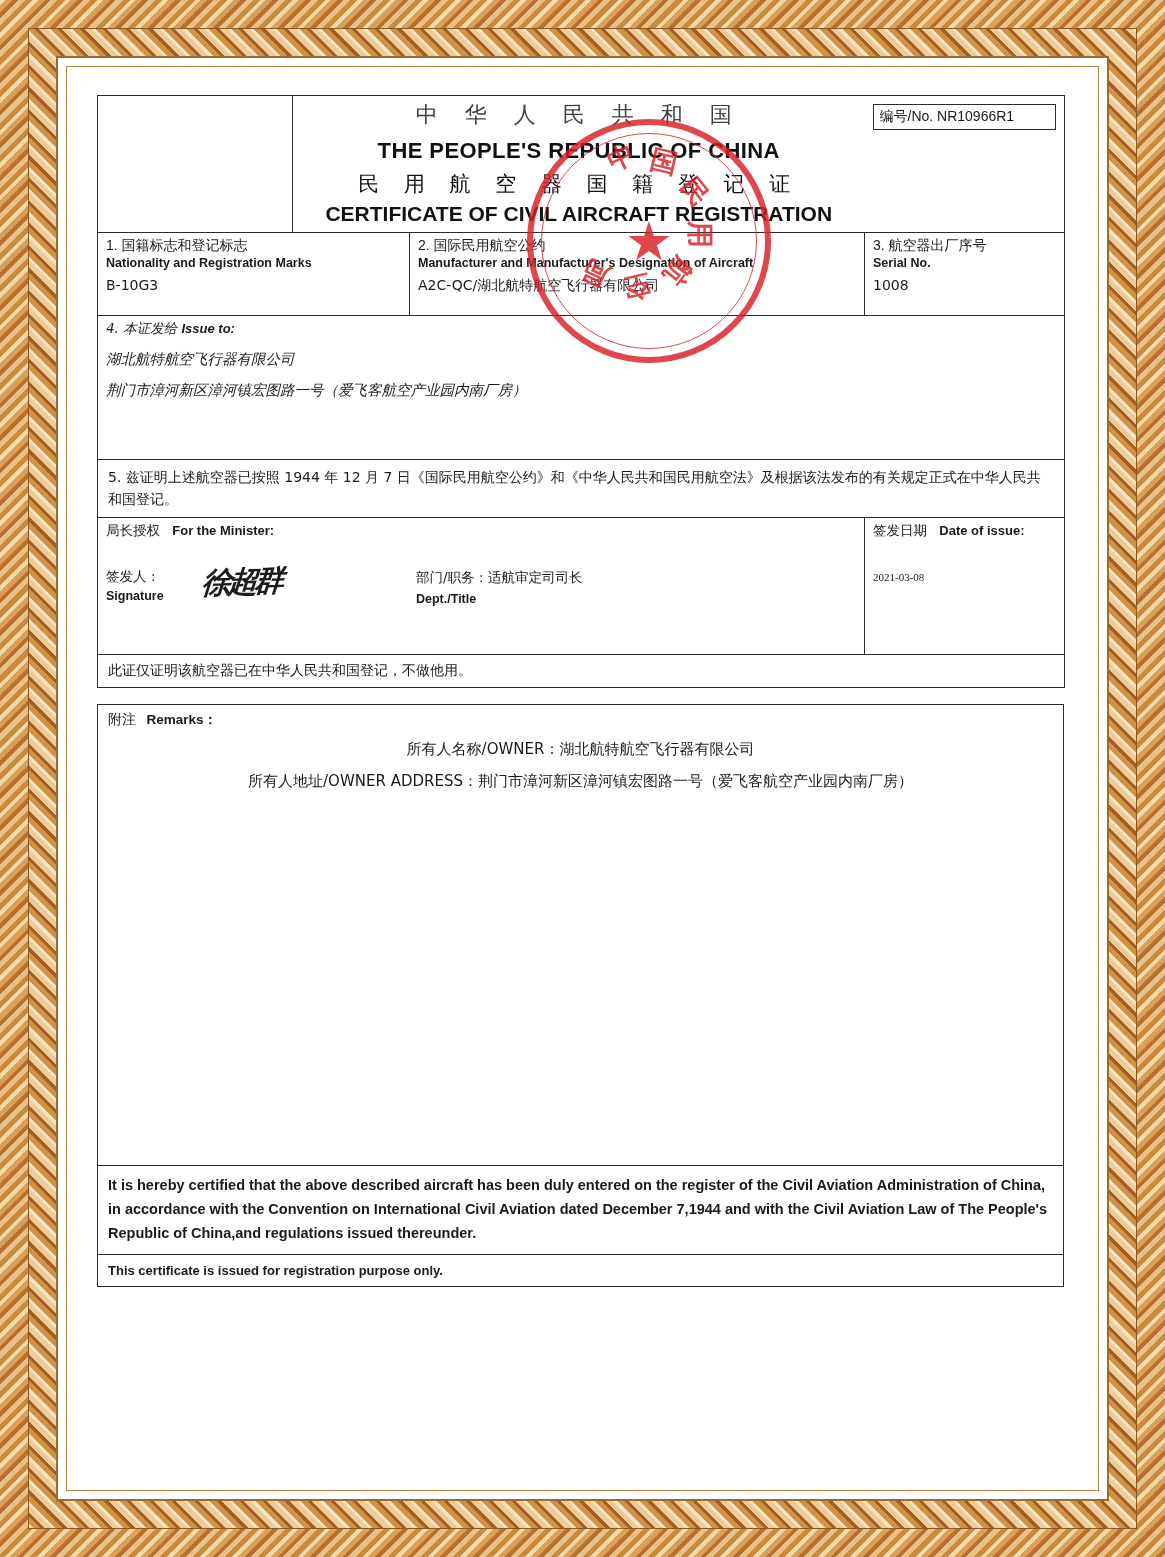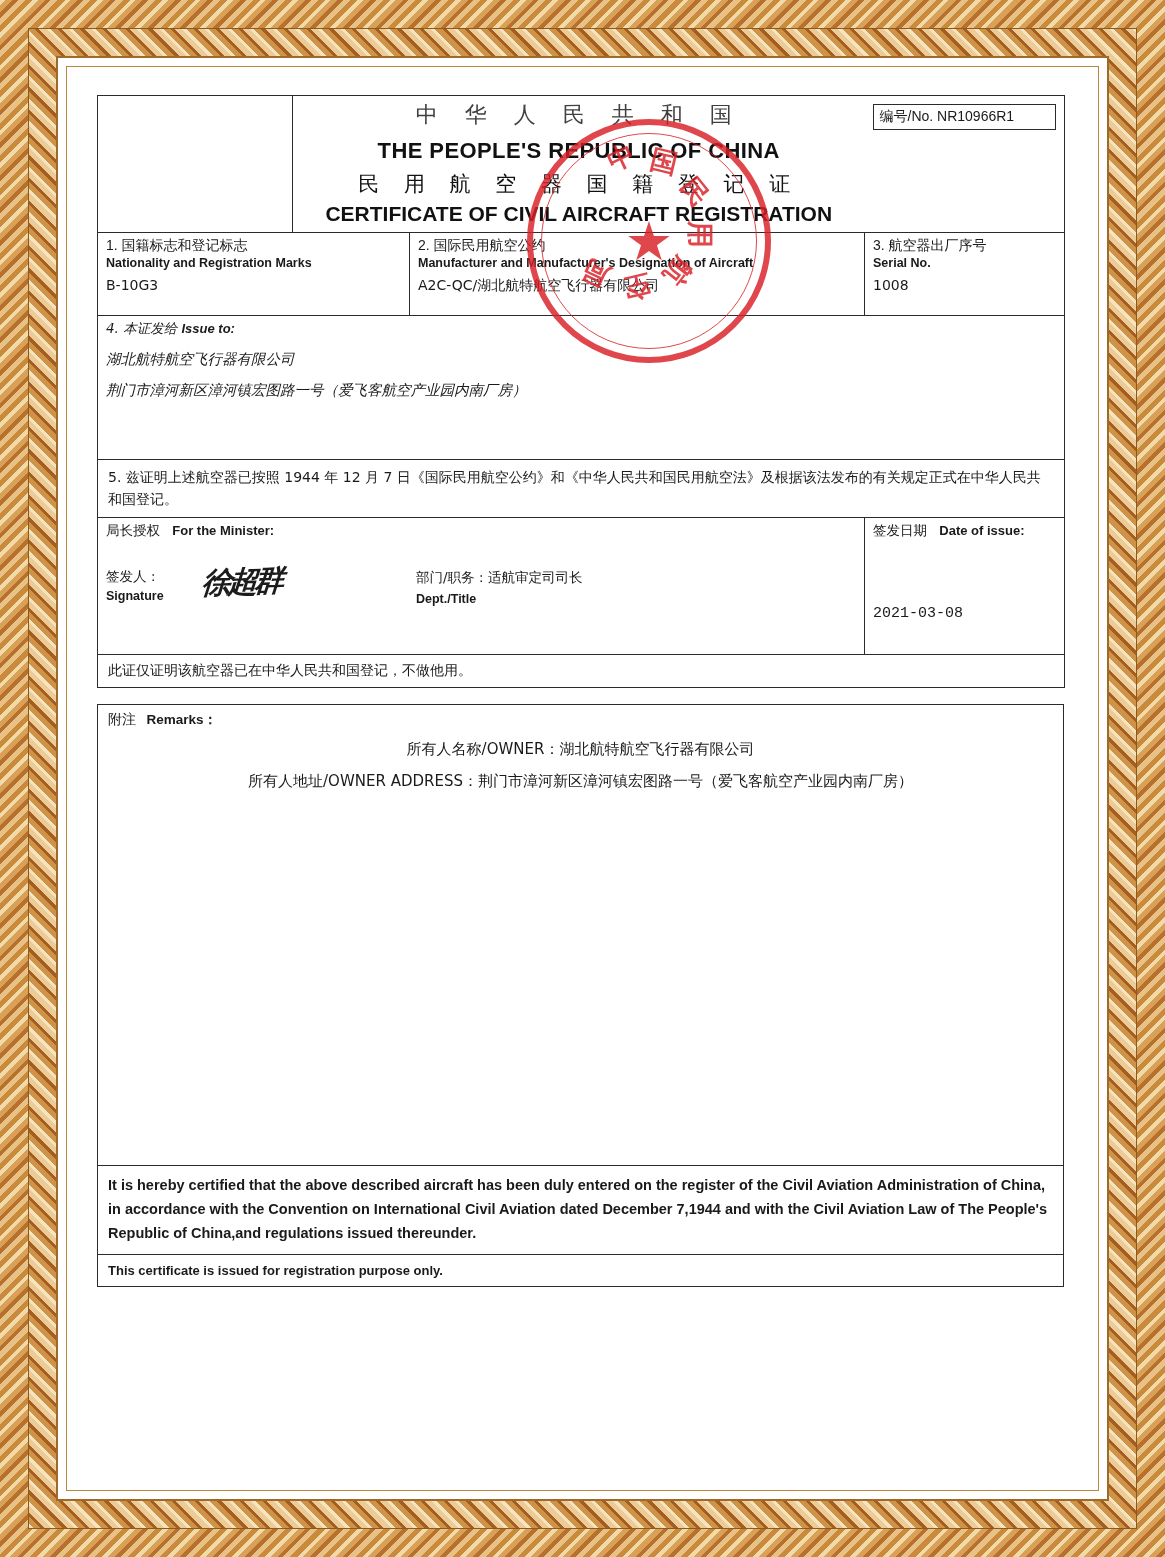--- a/index.html
+++ b/index.html
@@ -211,23 +211,23 @@
     font-family: "DejaVu Sans", sans-serif;
     font-size: 13.5px;
     line-height: 1.7;
   }
   .dept .en { font-family: "Liberation Sans", sans-serif; font-weight: bold; font-size: 12.5px; }
 
   .date-cell { width: 265px; }
   .date-head { font-family: "DejaVu Sans", sans-serif; font-size: 13.5px; }
   .date-head b { font-family: "Liberation Sans", sans-serif; font-size: 13px; margin-left: 8px; }
   .date-val {
-    font-family: Liberation Mono, monospace;
-    font-size: 15px;
-    margin-top: 65px;
+    font-family: Liberation Serif, serif;
+    font-size: 11px;
+    margin-top: 31px;
   }
 
   .footnote {
     font-family: "DejaVu Sans", sans-serif;
     font-size: 14px;
     padding: 7px 10px !important;
   }
 
   
   .remarks-table {

